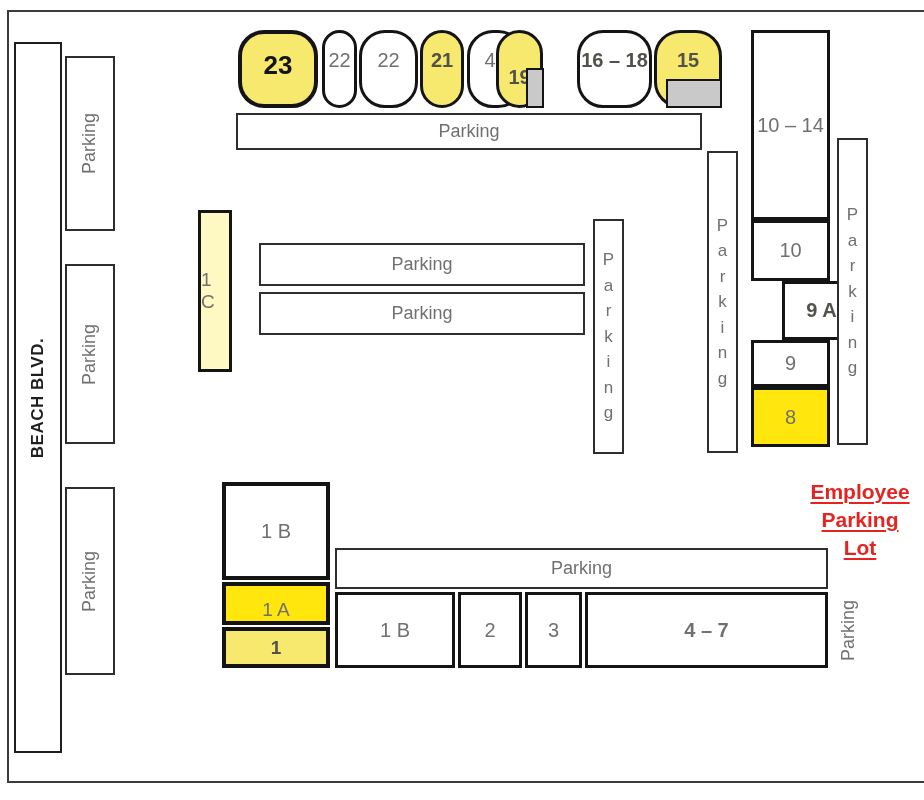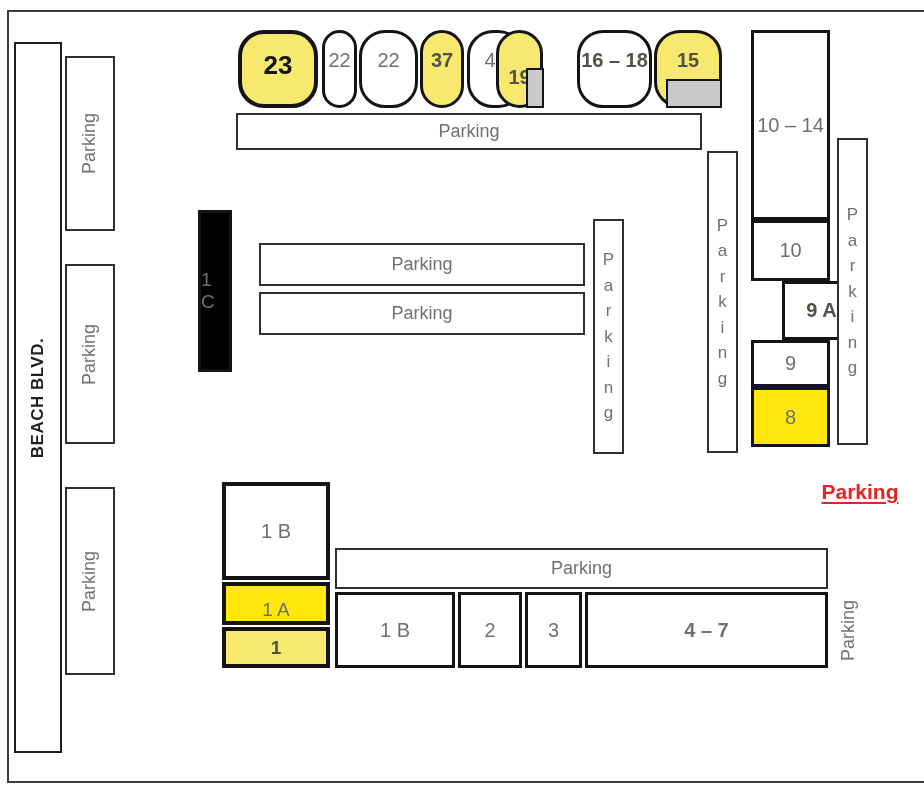--- a/index.html
+++ b/index.html
@@ -48,21 +48,21 @@
       <div class="box top" style="left: 238px; top: 30px; width: 80px; height: 78px; background: rgb(246, 233, 109); border-width: 4px;">
         <span style="color: rgb(20, 20, 20); font-weight: bold; font-size: 26px;">23</span>
       </div>
       <div class="box top" style="left: 322px; top: 30px; width: 35px; height: 78px; background: rgb(255, 255, 255); border-width: 3px;">
         <span style="color: rgb(112, 112, 112); font-weight: normal; font-size: 20px;">22</span>
       </div>
       <div class="box top" style="left: 359px; top: 30px; width: 59px; height: 78px; background: rgb(255, 255, 255); border-width: 3px;">
         <span style="color: rgb(112, 112, 112); font-weight: normal; font-size: 20px;">22</span>
       </div>
       <div class="box top" style="left: 420px; top: 30px; width: 44px; height: 78px; background: rgb(246, 233, 109); border-width: 3px;">
-        <span style="color: rgb(82, 82, 74); font-weight: bold; font-size: 20px;">37</span>
+        <span style="color: rgb(82, 82, 74); font-weight: bold; font-size: 20px;">21</span>
       </div>
       <div class="box top" style="left: 467px; top: 30px; width: 57px; height: 78px; background: rgb(255, 255, 255); border-width: 3px;">
         <span style="color: rgb(112, 112, 112); font-weight: normal; font-size: 20px;">40</span>
       </div>
       <div class="box top" style="left: 496px; top: 30px; width: 47px; height: 78px; background: rgb(246, 233, 109); border-width: 3px; align-items: center;">
         <span style="color: rgb(82, 82, 74); font-weight: bold; font-size: 20px;">19</span>
       </div>
       <div class="box top" style="left: 577px; top: 30px; width: 75px; height: 78px; background: rgb(255, 255, 255); border-width: 3px;">
         <span style="color: rgb(82, 82, 74); font-weight: bold; font-size: 20px;">16 – 18</span>
       </div>
@@ -77,21 +77,21 @@
       </div>
       <div class="box" style="left: 782px; top: 281px; width: 79px; height: 59px; background: rgb(255, 255, 255); border-width: 3px;">
         <span style="color: rgb(82, 82, 74); font-weight: bold; font-size: 20px;">9 A</span>
       </div>
       <div class="box" style="left: 751px; top: 340px; width: 79px; height: 47px; background: rgb(255, 255, 255); border-width: 3px;">
         <span style="color: rgb(112, 112, 112); font-weight: normal; font-size: 20px;">9</span>
       </div>
       <div class="box" style="left: 751px; top: 387px; width: 79px; height: 60px; background: rgb(255, 231, 13); border-width: 3px;">
         <span style="color: rgb(112, 112, 112); font-weight: normal; font-size: 20px;">8</span>
       </div>
-      <div class="box" style="left: 198px; top: 210px; width: 34px; height: 162px; background: #000000; border-width: 3px;">
+      <div class="box" style="left: 198px; top: 210px; width: 34px; height: 162px; background: #fef9c3; border-width: 3px;">
         <span style="color: rgb(112, 112, 112); font-weight: normal; font-size: 19px;">1 C</span>
       </div>
       <div class="box" style="left: 222px; top: 482px; width: 108px; height: 98px; background: rgb(255, 255, 255); border-width: 4px;">
         <span style="color: rgb(112, 112, 112); font-weight: normal; font-size: 20px;">1 B</span>
       </div>
       <div class="box" style="left: 222px; top: 582px; width: 108px; height: 43px; background: rgb(255, 231, 13); border-width: 4px; align-items: flex-end;">
         <span style="color: rgb(112, 112, 112); font-weight: normal; font-size: 19px;">1 A</span>
       </div>
       <div class="box" style="left: 222px; top: 627px; width: 108px; height: 41px; background: rgb(246, 233, 109); border-width: 4px;">
         <span style="color: rgb(82, 82, 74); font-weight: bold; font-size: 19px;">1</span>
@@ -157,15 +157,17 @@
       </div>
       <div class="park boxed" style="left: 335px; top: 548px; width: 493px; height: 41px;">
         <span>Parking</span>
       </div>
       <div class="park" style="left: 833px; top: 592px; width: 32px; height: 76px;">
         <span class="rot">Parking</span>
       </div>
     </div>
 
   <div id="employee" style="color: rgb(229, 36, 33);">
+    <div>Employee</div>
     <div>Parking</div>
+    <div>Lot</div>
   </div>
 </div>
 
 </body></html>

